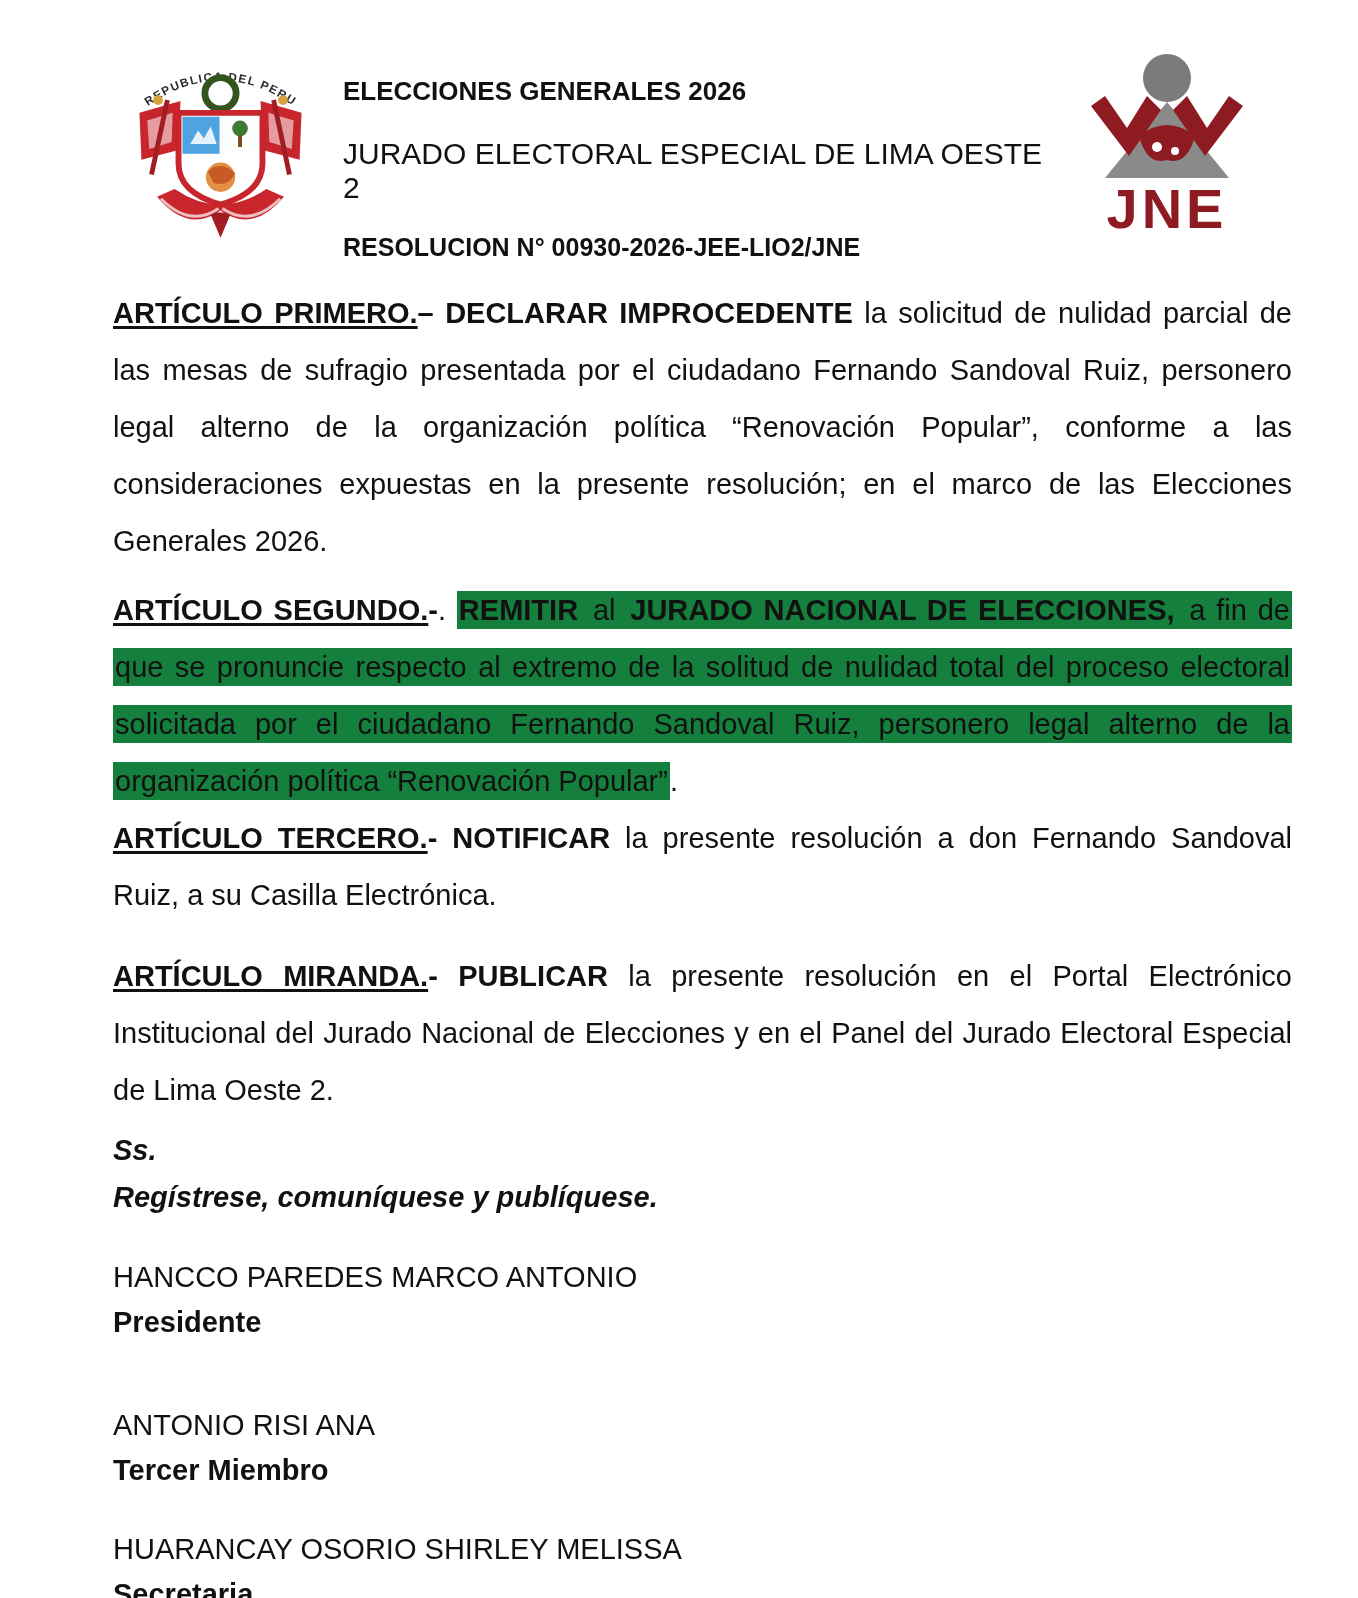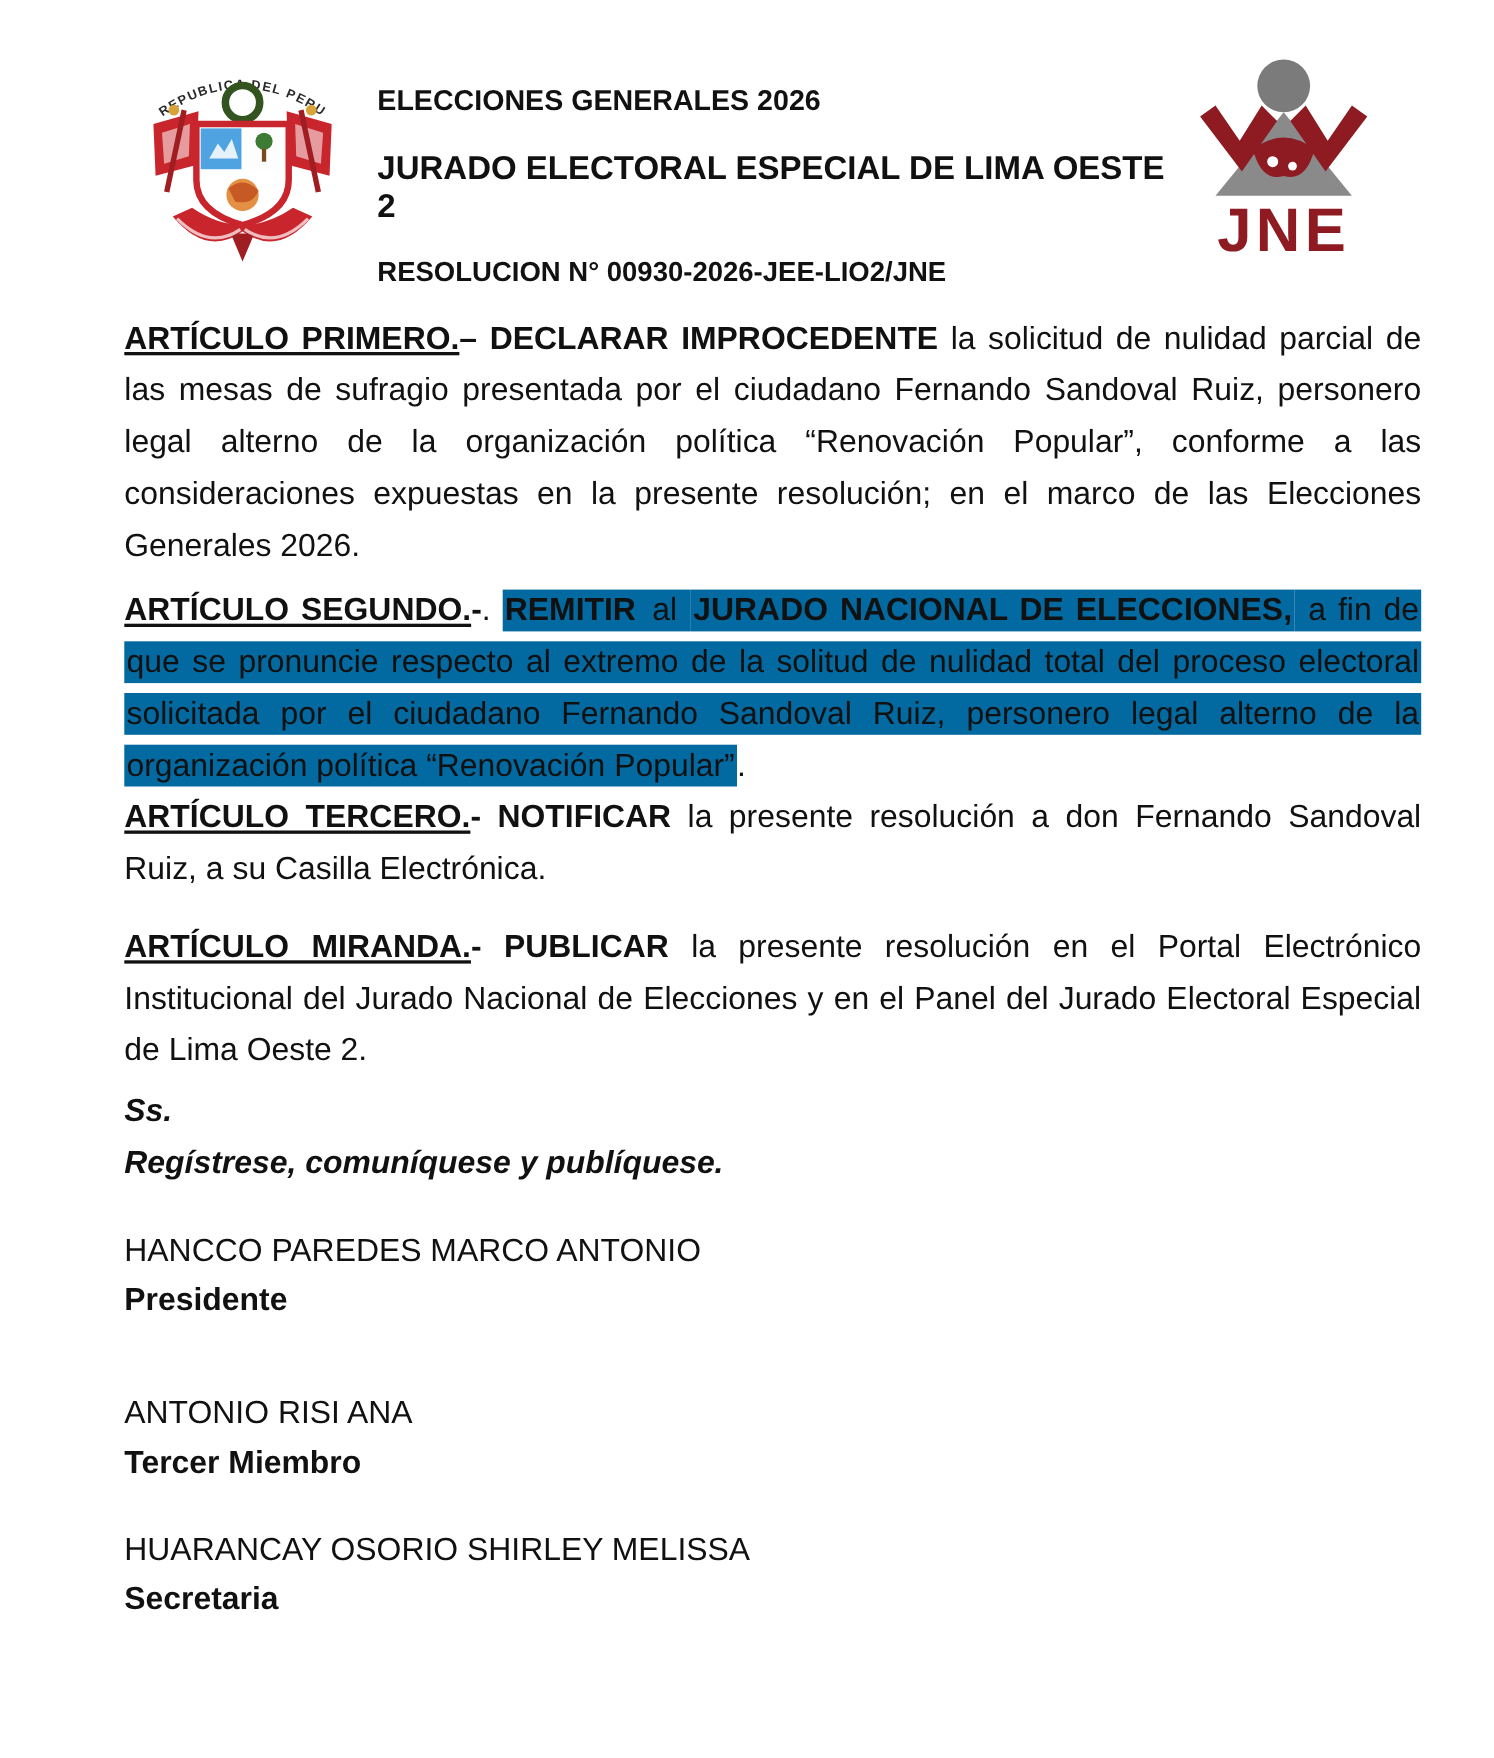--- a/index.html
+++ b/index.html
@@ -7,33 +7,33 @@
     width:1358px;height:1598px;overflow:hidden;background:#ffffff;
     font-family:"Liberation Sans", sans-serif;color:#111;
   }
   .page{padding:50px 66px 0 113px;box-sizing:border-box;width:1358px;height:1598px;}
 
   
   .header{position:relative;height:185px;margin-bottom:50px;}
   .coat{position:absolute;left:5px;top:0;width:205px;height:192px;}
   .htext{position:absolute;left:230px;right:230px;top:26px;text-align:left;}
   .h-title{font-size:26px;font-weight:bold;margin:0 0 30px 0;}
-  .h-subtitle{font-size:30px;font-weight:bold;margin:0 0 28px 0;}
+  .h-subtitle{font-size:30px;font-weight:normal;margin:0 0 28px 0;}
   .h-resolution{font-size:25px;font-weight:bold;margin:0;}
   .jne{position:absolute;right:45px;top:0;width:160px;height:185px;}
 
   
-  .para{font-size:29px;line-height:47px;text-align:justify;margin:0;}
+  .para{font-size:29px;line-height:57px;text-align:justify;margin:0;}
   .p1{margin-bottom:12px;}
   .p2{margin-bottom:0;}
   .p3{margin-bottom:24px;}
   .p4{margin-bottom:8px;}
   .b{font-weight:bold;}
   .u{font-weight:bold;text-decoration:underline;text-decoration-thickness:2.5px;text-underline-offset:3px;}
-  .hl{background:#0369a1;padding:3px 2px;box-decoration-break:clone;-webkit-box-decoration-break:clone;}
+  .hl{background:#15803d;padding:3px 2px;box-decoration-break:clone;-webkit-box-decoration-break:clone;}
 
   .closing{font-size:29px;line-height:47px;font-weight:bold;font-style:italic;margin:0 0 34px 0;}
 
   .sig{font-size:29px;line-height:45px;}
   .sig .name{font-weight:normal;}
   .sig .role{font-weight:bold;}
   .sig-gap{margin-bottom:58px;}
   .sig-gap-sm{margin-bottom:34px;}
 </style>
 </head>

